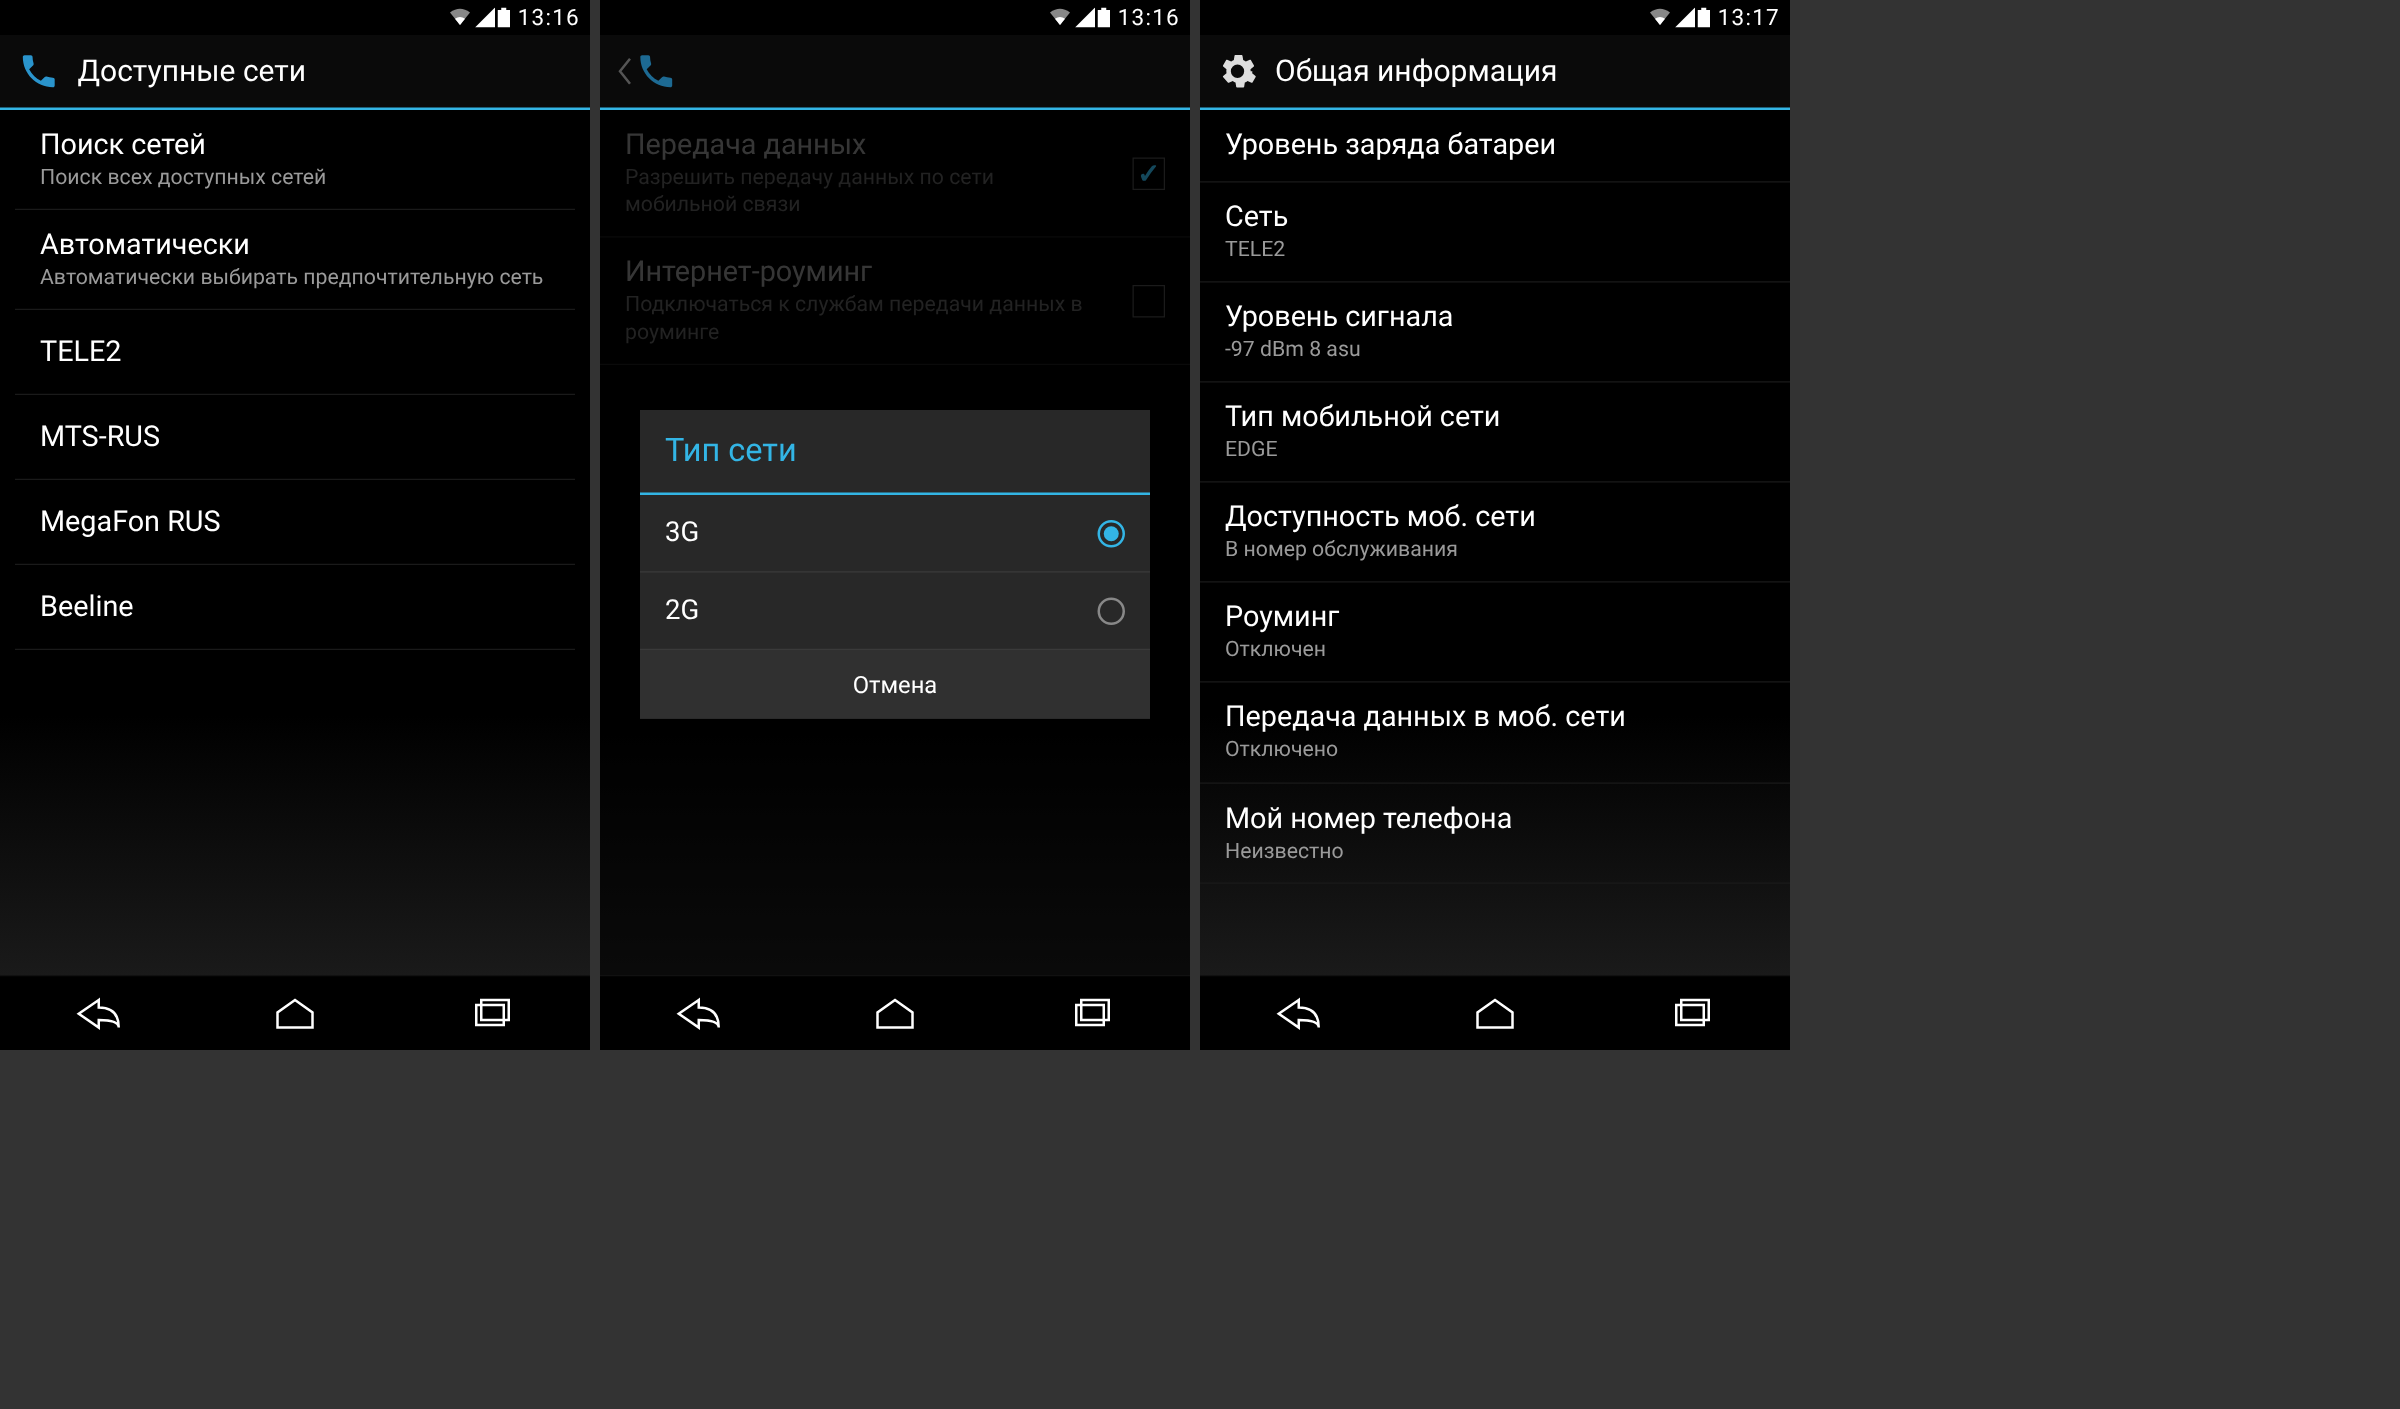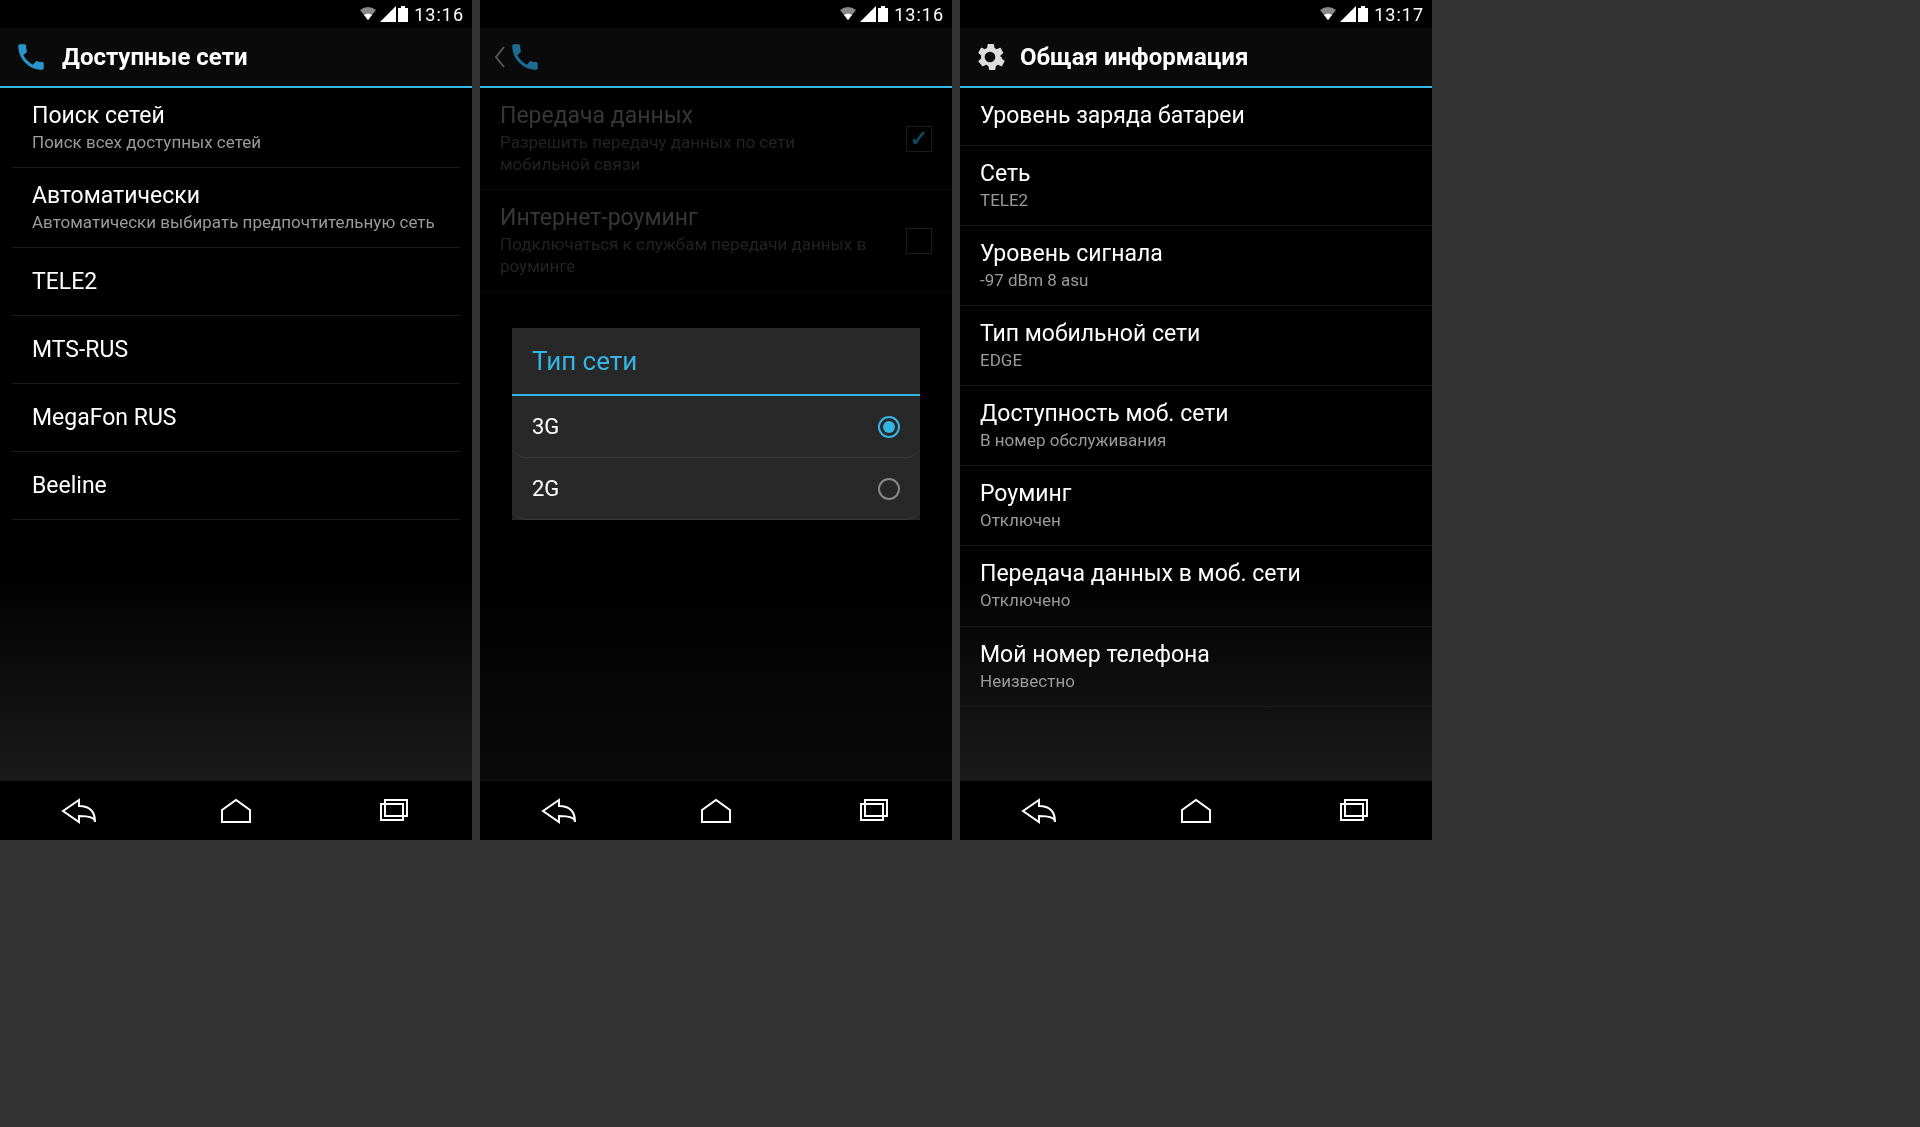--- a/index.html
+++ b/index.html
@@ -37,21 +37,21 @@
   .header {
     height: 60px;
     display: flex;
     align-items: center;
     padding: 0 14px;
     gap: 14px;
     border-bottom: 2px solid #33b5e5;
     background: #0a0a0a;
   }
   .header.dimmed .header-title { color: #666; }
-  .header-title { color: #fff; font-size: 24px; font-weight: 700; }
+  .header-title { color: #fff; font-size: 24px; font-weight: 400; }
   .phone-icon { flex-shrink: 0; }
   .back-glow {
     display: flex;
     align-items: center;
     gap: 2px;
   }
   .content {
     flex: 1;
     overflow: hidden;
     position: relative;
@@ -121,21 +121,20 @@
     border-bottom: 2px solid #33b5e5;
   }
   .dialog-option {
     display: flex;
     justify-content: space-between;
     align-items: center;
     padding: 18px 20px;
     border-bottom: 1px solid #3a3a3a;
     color: #fff;
     font-size: 22px;
-    border-radius: 14px;
   }
   .radio {
     width: 22px; height: 22px;
     border: 2px solid #888;
     border-radius: 50%;
     display: flex;
     align-items: center;
     justify-content: center;
   }
   .radio.selected { border-color: #33b5e5; }
@@ -276,20 +275,21 @@
       <div class="dialog">
         <div class="dialog-title">Тип сети</div>
         <div class="dialog-option">
           <span>3G</span>
           <span class="radio selected"></span>
         </div>
         <div class="dialog-option">
           <span>2G</span>
           <span class="radio"></span>
         </div>
+        <div class="dialog-cancel">Отмена</div>
       </div>
     </div>
   </div>
   <div class="navbar">
     <div class="navbtn">
         <svg width="40" height="30" viewBox="0 0 40 30">
           <path d="M20 4 L4 15 L20 26 L20 20 Q36 20 36 26 Q36 10 20 10 Z" fill="none" stroke="#fff" stroke-width="2"></path>
         </svg>
       </div>
     <div class="navbtn">

